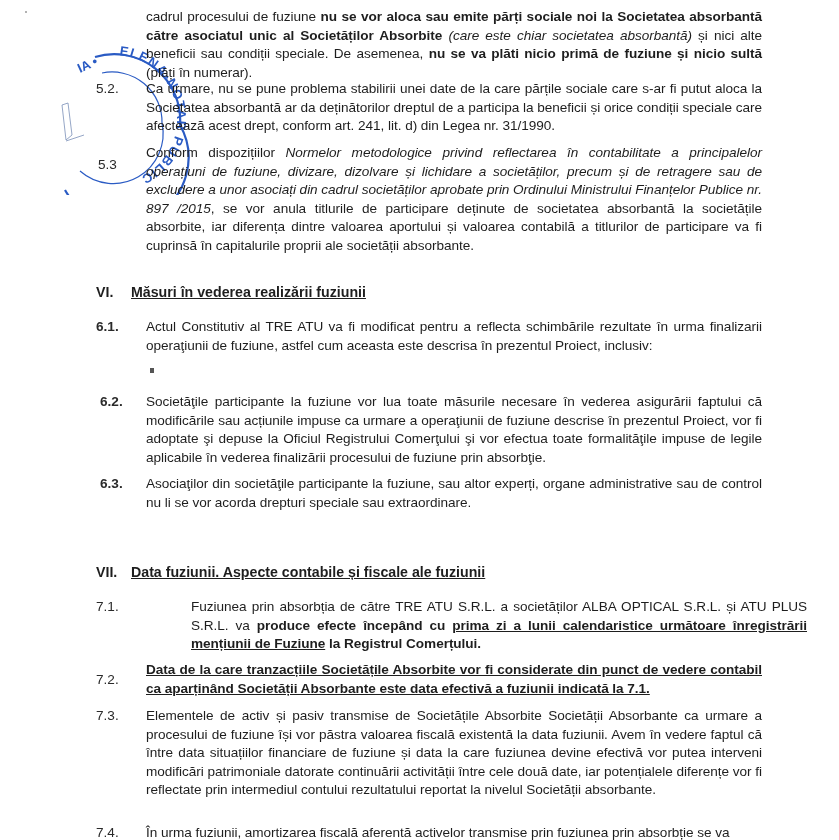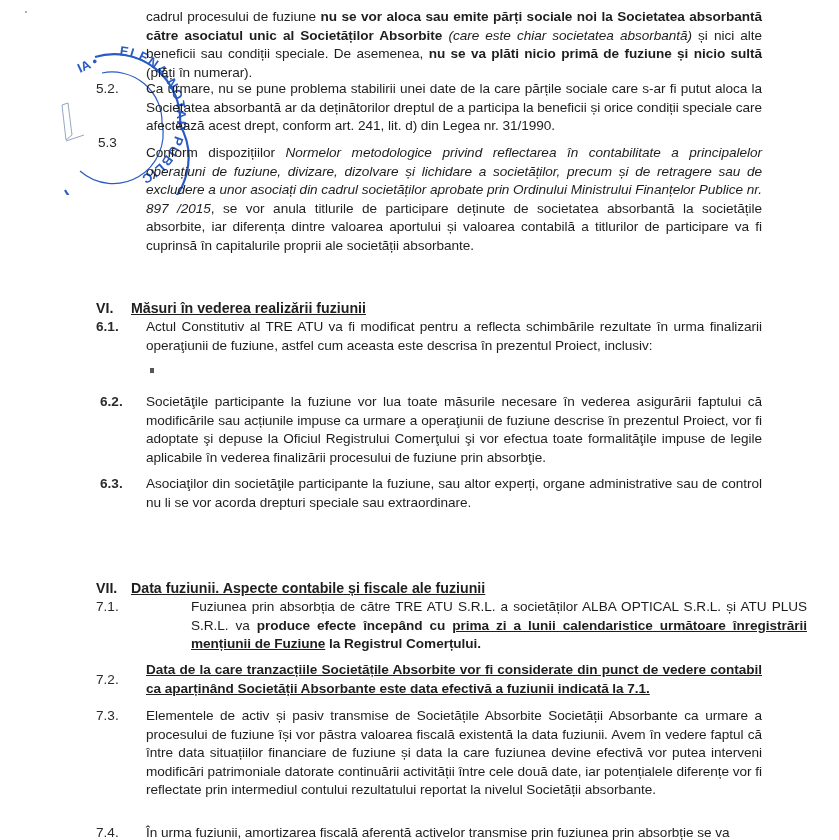--- a/index.html
+++ b/index.html
@@ -39,21 +39,21 @@
     .num.light { font-weight: normal; }
     .heading {
       position: absolute;
       left: 96px;
       font-size: 14.2px;
       font-weight: bold;
       text-decoration: underline;
       color: #1e1e1e;
       white-space: nowrap;
     }
-    .heading .roman { display: inline-block; width: 35px; margin-top: 16px; }
+    .heading .roman { display: inline-block; width: 35px; }
     b, .b { font-weight: bold; }
     i { font-style: italic; }
     .u { text-decoration: underline; }
     .bullet-item {
       position: absolute;
       left: 146px;
       font-size: 13.6px;
       line-height: 18.6px;
       white-space: nowrap;
     }
@@ -100,21 +100,21 @@
     <path d="M 26 96 L 44 90" stroke="#7a8fb8" stroke-width="0.8"></path>
   </svg>
 
   <div class="para" style="top:8px;">
     <span>cadrul procesului de fuziune </span><b>nu se vor aloca sau emite părți sociale noi la Societatea absorbantă către asociatul unic al Societăților Absorbite</b><span> </span><i>(care este chiar societatea absorbantă)</i><span> și nici alte beneficii sau condiții speciale. De asemenea, </span><b>nu se va plăti nicio primă de fuziune și nicio sultă</b><span> (plăți în numerar).</span>
   </div>
 
   <div class="num light" style="left:96px; top:80px;">5.2.</div>
   <div class="para" style="top:80px;">Ca urmare, nu se pune problema stabilirii unei date de la care părțile sociale care s-ar fi putut aloca la Societatea absorbantă ar da deținătorilor dreptul de a participa la beneficii și orice condiții speciale care afectează acest drept, conform art. 241, lit. d) din Legea nr. 31/1990.</div>
 
-  <div class="num light" style="left:98px; top:134px;">5.3</div>
+  <div class="num light" style="left:98px; top:156px;">5.3</div>
   <div class="para" style="top:144px;">
     <span>Conform dispozițiilor </span><i>Normelor metodologice privind reflectarea în contabilitate a principalelor operațiuni de fuziune, divizare, dizolvare și lichidare a societăților, precum și de retragere sau de excludere a unor asociați din cadrul societăților aprobate prin Ordinului  Ministrului Finanțelor Publice nr. 897 /2015</i><span>, se vor anula titlurile de participare deținute de societatea absorbantă la societățile absorbite, iar diferența dintre valoarea aportului și valoarea contabilă a titlurilor de participare va fi cuprinsă în capitalurile proprii ale societății absorbante.</span>
   </div>
 
   <div class="heading" style="top:284px;">
     <span class="roman">VI.</span><span>Măsuri în vederea realizării fuziunii</span>
   </div>
 
   <div class="num" style="left:96px; top:318px;">6.1.</div>
   <div class="para" style="top:318px;">Actul Constitutiv al TRE ATU va fi modificat pentru a reflecta schimbările rezultate în urma finalizarii operaţiunii de fuziune, astfel cum aceasta este descrisa în prezentul Proiect, inclusiv:</div>

